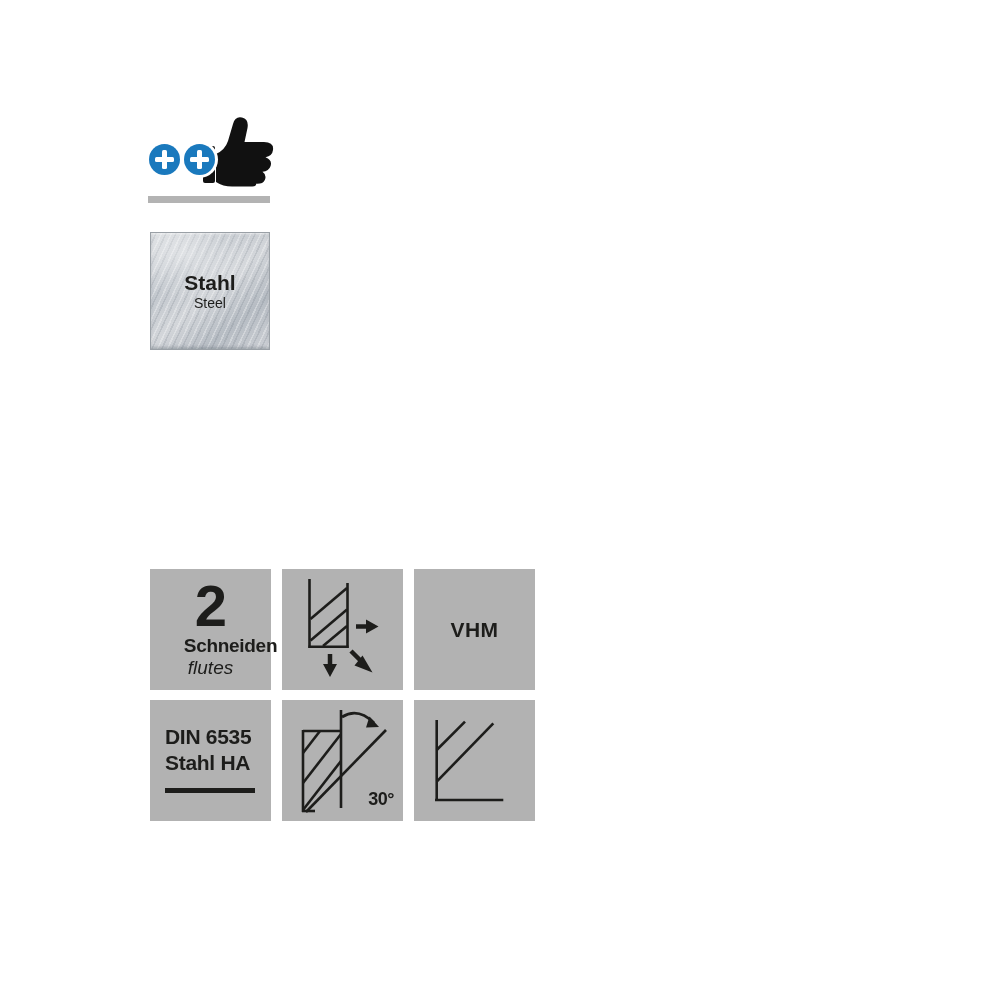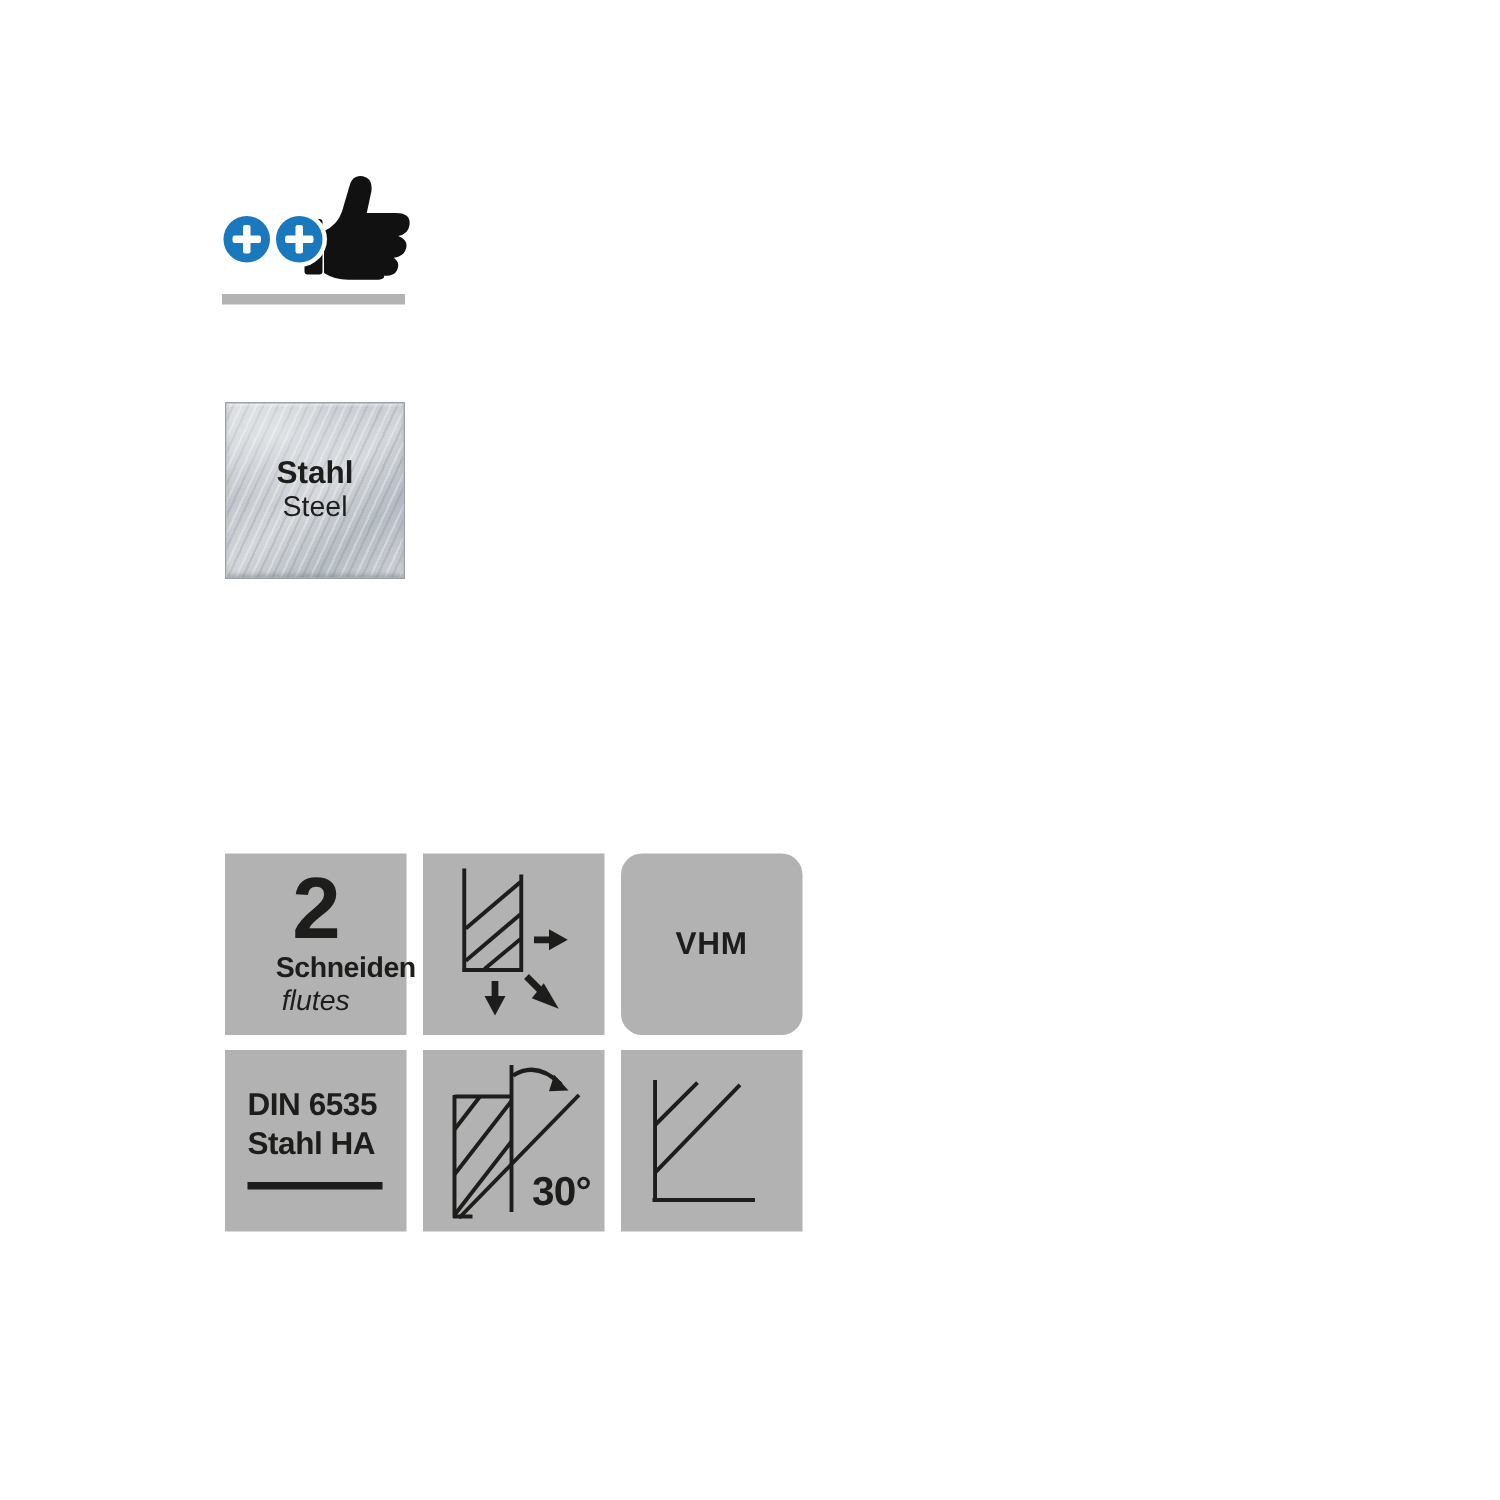--- a/index.html
+++ b/index.html
@@ -25,43 +25,42 @@
   
   .material-tile{
     position:absolute;left:150px;top:232px;width:120px;height:118px;
     box-sizing:border-box;border:1px solid #9aa0a6;
     display:flex;flex-direction:column;align-items:center;justify-content:center;gap:2px;
     background:
       radial-gradient(120px 80px at 30% 18%, rgba(255,255,255,.45), rgba(255,255,255,0) 60%),
       repeating-linear-gradient(115deg, rgba(255,255,255,.30) 0 1.5px, rgba(0,0,0,0) 1.5px 4px, rgba(90,100,112,.16) 4px 5.5px, rgba(0,0,0,0) 5.5px 9px),
       linear-gradient(140deg,#d7dade 0%,#c2c7cd 30%,#d3d6da 52%,#b6bcc3 75%,#cdd0d5 100%);
     box-shadow: inset 0 -2px 3px rgba(90,100,110,.35), inset 0 1px 2px rgba(255,255,255,.6);
-    margin-top: 36px;
   }
   .mat-title{font-weight:bold;font-size:21px;line-height:1.1;}
-  .mat-sub{font-size:19px;line-height:1.1;}
+  .mat-sub{font-size:14px;line-height:1.1;}
 
   
   .cell{position:absolute;width:121px;height:121px;background:#b2b2b2;box-sizing:border-box;}
   .c1{left:150px;top:569px;display:flex;flex-direction:column;align-items:center;padding-top:8px;}
   .c2{left:282px;top:569px;}
-  .c3{left:414px;top:569px;display:flex;align-items:center;justify-content:center;border-radius:14px;}
+  .c3{left:414px;top:569px;display:flex;align-items:center;justify-content:center;}
   .c4{left:150px;top:700px;padding:24px 0 12px 15px;}
   .c5{left:282px;top:700px;}
   .c6{left:414px;top:700px;}
 
   .big-num{font-size:58px;font-weight:bold;line-height:1;letter-spacing:-1px;}
   .lbl-bold{font-size:19px;font-weight:bold;line-height:22px;letter-spacing:-0.3px;margin-left:40px;}
   .lbl-reg{font-size:19px;line-height:22px;font-style:italic;}
   .vhm{font-size:21px;font-weight:bold;letter-spacing:0.5px;}
   .din-line{font-size:21px;font-weight:bold;line-height:26px;letter-spacing:-0.3px;}
   .underline-bar{margin-top:12px;width:90px;height:4.5px;background:#1d1d1b;}
   .angle-label{
     position:absolute;right:9px;bottom:11px;
-    font-size:27px;font-weight:bold;letter-spacing:-0.5px;
+    font-size:18px;font-weight:bold;letter-spacing:-0.5px;
   }
   .icon-svg{position:absolute;left:0;top:0;}
 </style>
 </head>
 <body>
 
 <div class="abs" style="left:0;top:0;width:1000px;height:0;">
   <svg class="thumb-svg" width="80" height="78" viewBox="0 0 80 78" aria-hidden="true">
     <g fill="#111111">
       <rect x="1" y="34" width="12" height="37" rx="2"></rect>

